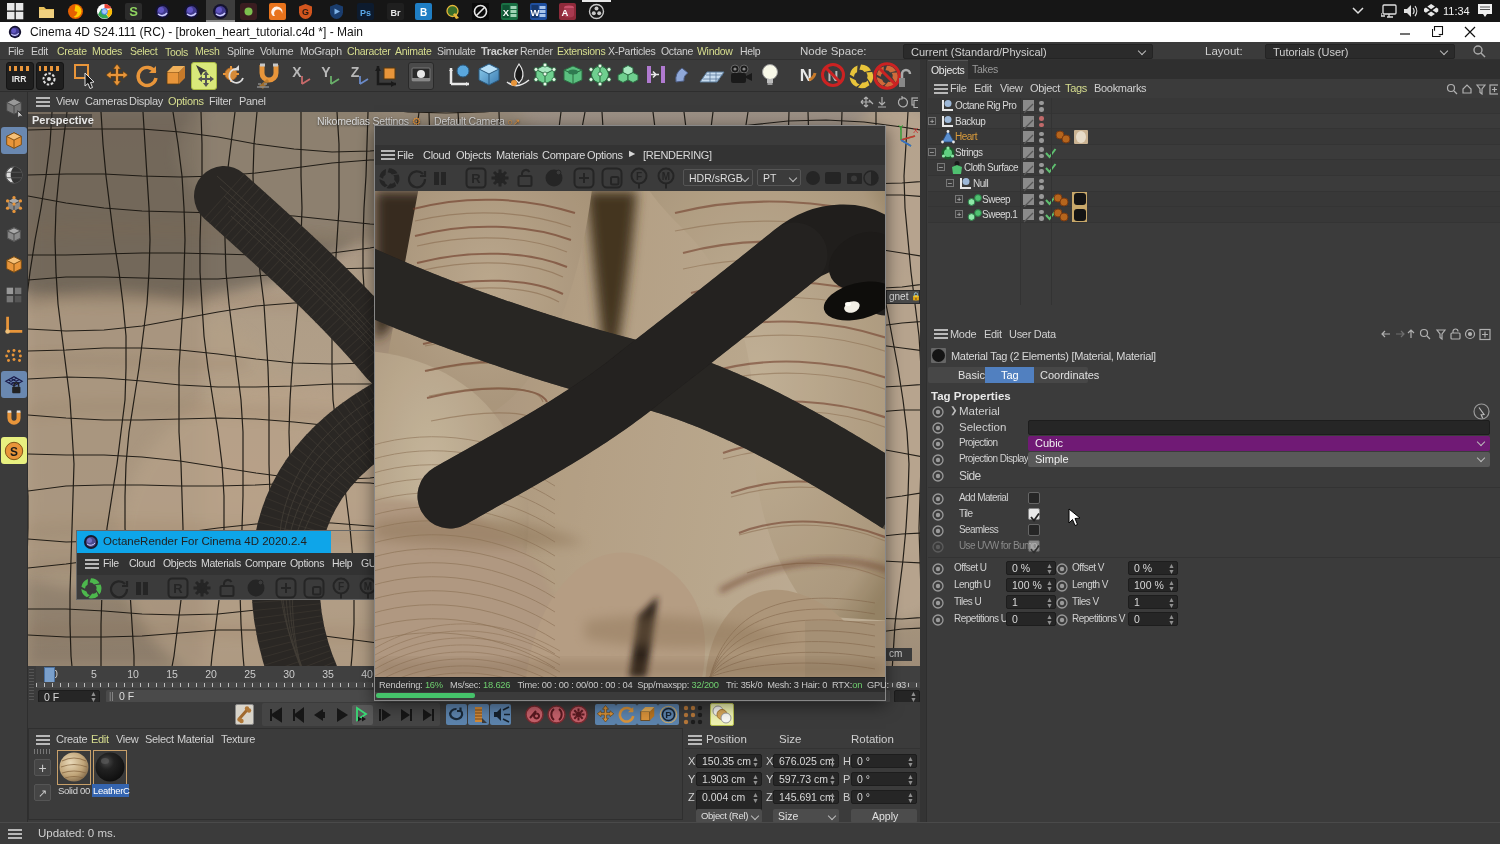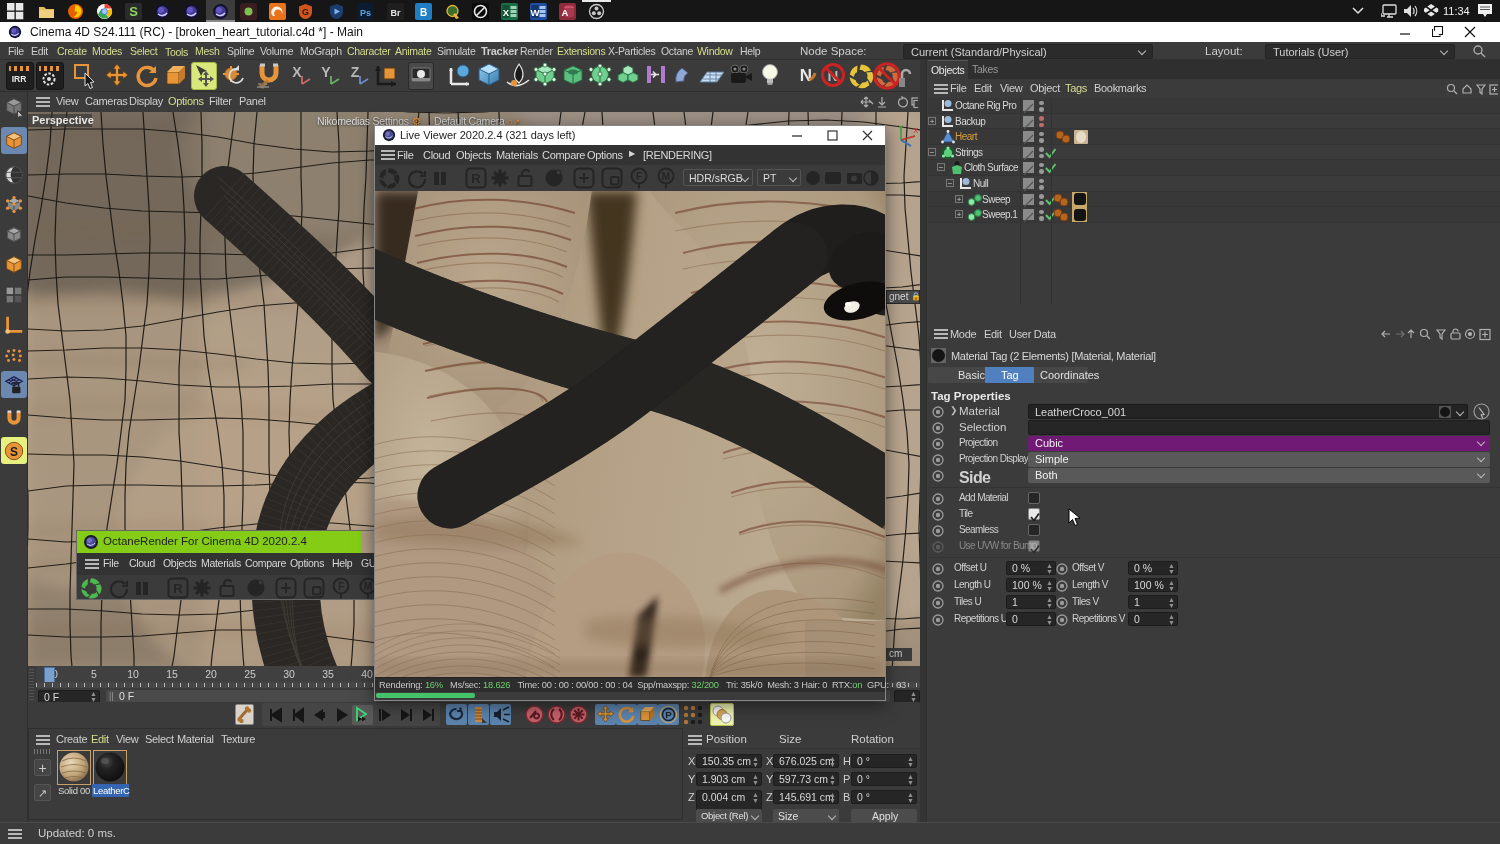--- a/index.html
+++ b/index.html
@@ -630,21 +630,21 @@
     <div class="ibox" style="left:10px;top:24px;width:62px;height:13px;">0 F<span class="spin" style="right:2px;top:0px;">▲<br>▼</span></div>
     <div class="abs" style="left:78px;top:24px;width:784px;height:13px;background:#4a4a4a;border-radius:2px;">
       <span class="txt" style="left:3px;top:1px;font-size:9px;color:#999;">||</span>
       <span class="txt" style="left:13px;top:0px;font-size:10.5px;color:#ddd;">0 F</span>
     </div>
     <div class="ibox" style="left:866px;top:24px;width:26px;height:13px;">
       <span class="spin" style="right:2px;top:0px;">▲<br>▼</span>
     </div>
   </div>
 <div class="abs" style="left:76px;top:530px;width:298px;height:70px;z-index:20;border:1px solid #666;border-right:none;overflow:hidden;">
-    <div class="abs" style="left:0;top:0;width:284px;height:22px;background:#84cc16;">
+    <div class="abs" style="left:0;top:0;width:254px;height:22px;background:#0ea5e9;">
       <svg class="abs" style="left:6px;top:3px" width="16" height="16" viewBox="0 0 16 16">
         <circle cx="8" cy="8" r="7" fill="#1a1a2e"></circle>
         <circle cx="8" cy="8" r="5" fill="#4a4a8f"></circle>
         <circle cx="6.5" cy="6.5" r="2.5" fill="#7a7ad0" opacity=".8"></circle>
         <path d="M4,10 a5.5,5.5 0 0 0 8,-1" stroke="#cfd0ff" stroke-width="1" fill="none"></path>
       </svg>
       <div class="txt" style="left:26px;top:4px;font-size:11.5px;color:#222;">OctaneRender For Cinema 4D 2020.2.4</div>
     </div>
     <div class="abs" style="left:0;top:22px;width:298px;height:22px;background:#333333;">
       <div class="ham" style="left:8px;top:6px;"></div>
@@ -708,38 +708,20 @@
         <text x="11" y="13" font-size="10" font-weight="bold" fill="#252525" text-anchor="middle" font-family="Liberation Sans">F</text>
       </svg>
       <svg class="abs" style="left:280px;top:2px" width="22" height="22" viewBox="0 0 22 22">
         <circle cx="11" cy="9" r="7.5" fill="none" stroke="#252525" stroke-width="2"></circle>
         <path d="M11,16.5 v5" stroke="#252525" stroke-width="2"></path>
         <text x="11" y="13" font-size="10" font-weight="bold" fill="#252525" text-anchor="middle" font-family="Liberation Sans">M</text>
       </svg>
     </div>
   </div>
 <div class="abs" style="left:374px;top:125px;width:512px;height:576px;z-index:30;border:1px solid #888;box-shadow:0 4px 16px rgba(0,0,0,0.5);background:#3b3b3b;">
-    <div class="abs" style="left:0;top:0;width:510px;height:19px;background:#ffffff;">
-      <svg class="abs" style="left:7px;top:2px" width="14" height="14" viewBox="0 0 16 16">
-        <circle cx="8" cy="8" r="7" fill="#1a1a2e"></circle>
-        <circle cx="8" cy="8" r="5" fill="#4a4a8f"></circle>
-        <circle cx="6.5" cy="6.5" r="2.5" fill="#7a7ad0" opacity=".8"></circle>
-        <path d="M4,10 a5.5,5.5 0 0 0 8,-1" stroke="#cfd0ff" stroke-width="1" fill="none"></path>
-      </svg>
-      <div class="txt" style="left:25px;top:3px;font-size:11px;color:#222;">Live Viewer 2020.2.4 (321 days left)</div>
-      <svg class="abs" style="left:417px;top:9px" width="11" height="4">
-        <path d="M0,1 h10" stroke="#333" stroke-width="1.3"></path>
-      </svg>
-      <svg class="abs" style="left:452px;top:4px" width="11" height="11">
-        <rect x="1" y="1" width="9" height="9" fill="none" stroke="#333" stroke-width="1.2"></rect>
-      </svg>
-      <svg class="abs" style="left:487px;top:4px" width="11" height="11">
-        <path d="M1,1 l9,9 M10,1 l-9,9" stroke="#333" stroke-width="1.2"></path>
-      </svg>
-    </div>
     <div class="abs" style="left:0;top:19px;width:510px;height:20px;background:#333333;">
       <div class="ham" style="left:6px;top:5px;"></div>
       <div class="txt" style="left:22px;top:4px;font-size:11px;letter-spacing:-0.3px;color:#d8d8d8;">File</div>
       <div class="txt" style="left:48px;top:4px;font-size:11px;letter-spacing:-0.3px;color:#d8d8d8;">Cloud</div>
       <div class="txt" style="left:81px;top:4px;font-size:11px;letter-spacing:-0.3px;color:#d8d8d8;">Objects</div>
       <div class="txt" style="left:121px;top:4px;font-size:11px;letter-spacing:-0.3px;color:#d8d8d8;">Materials</div>
       <div class="txt" style="left:167px;top:4px;font-size:11px;letter-spacing:-0.3px;color:#d8d8d8;">Compare</div>
       <div class="txt" style="left:212px;top:4px;font-size:11px;letter-spacing:-0.3px;color:#d8d8d8;">Options</div>
       <div class="txt" style="left:254px;top:4px;font-size:8px;letter-spacing:-0.3px;color:#d8d8d8;">▶</div>
       <div class="txt" style="left:268px;top:4px;font-size:11px;letter-spacing:-0.3px;color:#d8d8d8;">[RENDERING]</div>
@@ -1164,27 +1146,20 @@
         <span class="txt" style="left:16px;top:2px;font-size:11px;color:#fff;">Tag</span>
       </div>
       <div class="txt" style="left:112px;top:64px;font-size:11px;color:#e0e0e0;">Coordinates</div>
       <div class="txt" style="left:3px;top:85px;font-size:11.5px;font-weight:bold;color:#e8e8e8;">Tag Properties</div>
       <svg class="abs" style="left:4px;top:101px;opacity:1;" width="12" height="12">
         <circle cx="6" cy="6" r="5" fill="none" stroke="#9a9a9a" stroke-width="1.3"></circle>
         <circle cx="6" cy="6" r="2.2" fill="#9a9a9a"></circle>
       </svg>
       <div class="txt" style="left:22px;top:100px;font-size:9px;color:#bbb;">❯</div>
       <div class="txt" style="left:31px;top:100px;font-size:11.5px;color:#d0d0d0;">Material</div>
-      <div class="abs" style="left:100px;top:99px;width:440px;height:15px;background:#242424;border:1px solid #1a1a1a;border-radius:2px;">
-        <span class="txt" style="left:6px;top:1px;font-size:11px;color:#d8d8d8;">LeatherCroco_001</span>
-        <span style="position:absolute;right:16px;top:1px;width:12px;height:12px;background:#555;border-radius:1px;">
-          <span style="position:absolute;left:1px;top:1px;width:10px;height:10px;border-radius:50%;background:#141414;"></span>
-        </span>
-        <span class="chev" style="position:absolute;right:4px;top:4px;"></span>
-      </div>
       <svg class="abs" style="left:545px;top:98px" width="17" height="17">
         <circle cx="8.5" cy="8.5" r="7.5" fill="none" stroke="#999" stroke-width="1.2"></circle>
         <path d="M6,4.5 l5,7 l-2.8,0.2 l1.5,3.5" fill="none" stroke="#bbb" stroke-width="1.2"></path>
       </svg>
       <svg class="abs" style="left:4px;top:117px;opacity:1;" width="12" height="12">
         <circle cx="6" cy="6" r="5" fill="none" stroke="#9a9a9a" stroke-width="1.3"></circle>
         <circle cx="6" cy="6" r="2.2" fill="#9a9a9a"></circle>
       </svg>
       <div class="txt" style="left:31px;top:116px;font-size:11.5px;color:#d0d0d0;">Selection</div>
       <div class="abs" style="left:100px;top:115px;width:462px;height:15px;background:#262626;border:1px solid #1d1d1d;border-radius:2px;"></div>
@@ -1203,25 +1178,21 @@
       </svg>
       <div class="txt" style="left:31px;top:148px;font-size:10px;letter-spacing:-0.6px;color:#d0d0d0;">Projection Display</div>
       <div class="abs" style="left:100px;top:147px;width:462px;height:15px;background:#595959;border-radius:2px;">
         <span class="txt" style="left:7px;top:1px;font-size:11px;color:#f0f0f0;">Simple</span>
         <span class="chev" style="position:absolute;right:6px;top:3px;"></span>
       </div>
       <svg class="abs" style="left:4px;top:165px;opacity:1;" width="12" height="12">
         <circle cx="6" cy="6" r="5" fill="none" stroke="#9a9a9a" stroke-width="1.3"></circle>
         <circle cx="6" cy="6" r="2.2" fill="#9a9a9a"></circle>
       </svg>
-      <div class="txt" style="left:31px;top:164px;font-size:16px;letter-spacing:-0.6px;color:#d0d0d0;font-weight:bold;">Side</div>
-      <div class="abs" style="left:100px;top:163px;width:462px;height:15px;background:#595959;border-radius:2px;">
-        <span class="txt" style="left:7px;top:1px;font-size:11px;color:#f0f0f0;">Both</span>
-        <span class="chev" style="position:absolute;right:6px;top:3px;"></span>
-      </div>
+      <div class="txt" style="left:31px;top:164px;font-size:12px;letter-spacing:-0.6px;color:#d0d0d0;">Side</div>
       <div class="abs" style="left:0;top:182px;width:572px;height:1px;background:#333;"></div>
       <svg class="abs" style="left:4px;top:188px;opacity:1;" width="12" height="12">
         <circle cx="6" cy="6" r="5" fill="none" stroke="#9a9a9a" stroke-width="1.3"></circle>
         <circle cx="6" cy="6" r="2.2" fill="#9a9a9a"></circle>
       </svg>
       <div class="txt" style="left:31px;top:187px;font-size:10px;letter-spacing:-0.6px;color:#d0d0d0;">Add Material</div>
       <div class="abs" style="left:100px;top:187px;width:12px;height:12px;background:#262626;border:1px solid #666;border-radius:2px;opacity:1;"></div>
       <svg class="abs" style="left:4px;top:204px;opacity:1;" width="12" height="12">
         <circle cx="6" cy="6" r="5" fill="none" stroke="#9a9a9a" stroke-width="1.3"></circle>
         <circle cx="6" cy="6" r="2.2" fill="#9a9a9a"></circle>

